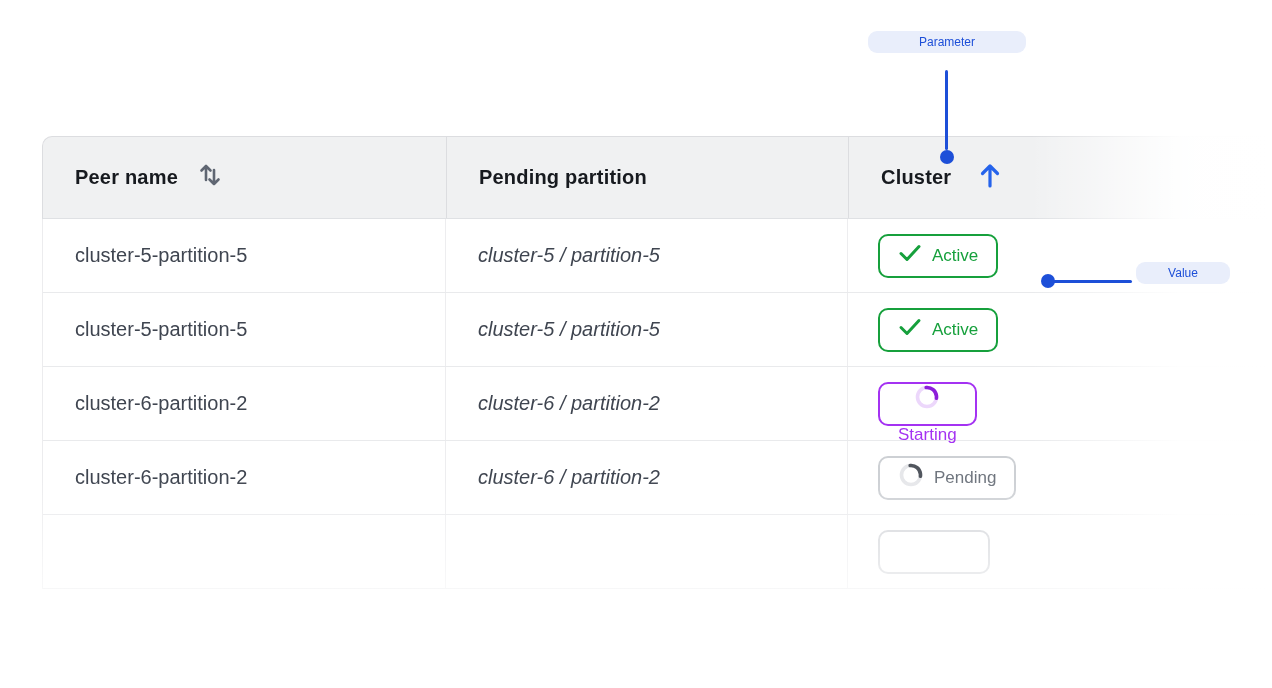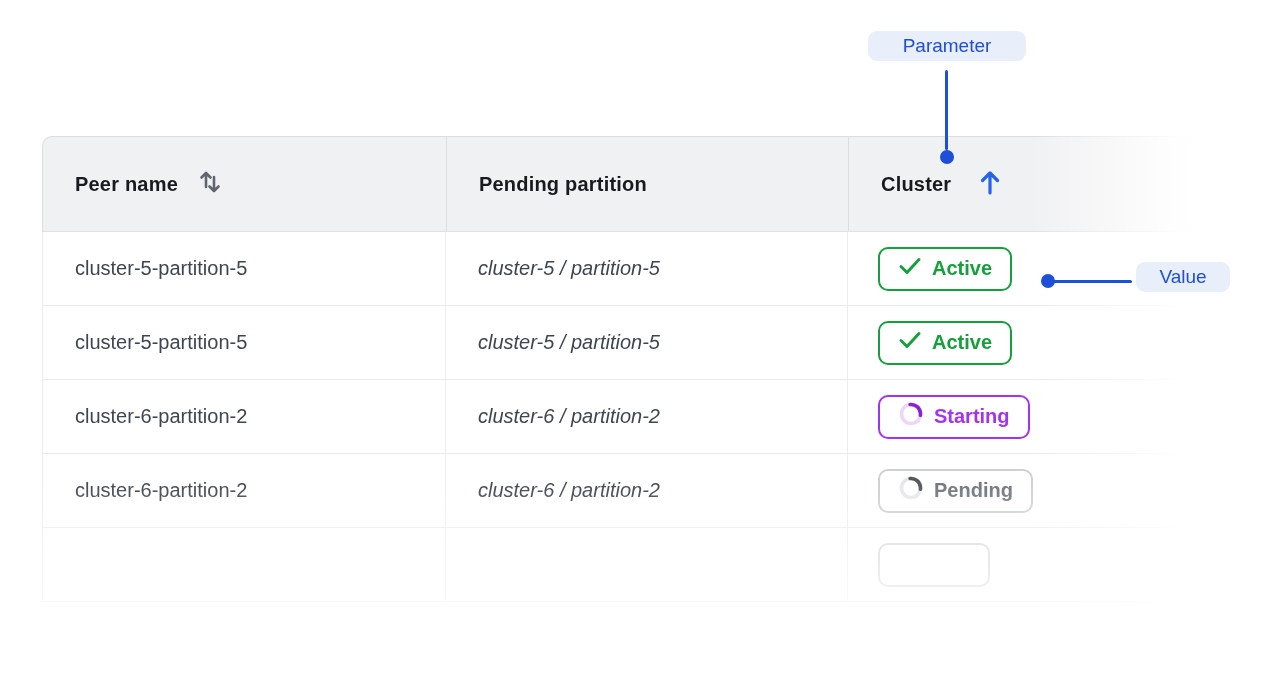--- a/index.html
+++ b/index.html
@@ -4,21 +4,21 @@
 <style>
   html,body{margin:0;padding:0;background:#fff;}
   .stage{
     position:relative;width:1272px;height:688px;background:#ffffff;overflow:hidden;
     font-family:"Liberation Sans","DejaVu Sans",sans-serif;
     --accent:#1d4fd8;--accent-bg:#e9eefb;
   }
   
   .peer-table{position:absolute;left:42px;top:136px;width:1230px;z-index:1;}
   .thead{
-    display:flex;height:96px;background:#f0f1f2;
+    display:flex;height:83px;background:#f0f1f2;
     border-top:1px solid #dcdde0;border-left:1px solid #dcdde0;border-bottom:1px solid #dfe1e4;
     border-top-left-radius:10px;box-sizing:border-box;
   }
   .th{
     display:flex;align-items:center;gap:20px;padding-left:32px;box-sizing:border-box;
     font-size:20px;font-weight:700;color:#171a1f;letter-spacing:.2px;
   }
   .th.c1{width:404px;border-right:1px solid #dcdde0;}
   .th.c2{width:402px;border-right:1px solid #dcdde0;}
   .th.c3{flex:1;}
@@ -27,30 +27,30 @@
   .td{
     display:flex;align-items:center;padding-left:32px;box-sizing:border-box;
     font-size:20px;color:#3f4550;
   }
   .td.c1{width:403px;border-right:1px solid #ededef;}
   .td.c2{width:402px;border-right:1px solid #ededef;font-style:italic;}
   .td.c3{flex:1;padding-left:30px;}
   
   .badge{
     display:inline-flex;align-items:center;gap:10px;height:44px;padding:0 18px;
-    border:2px solid;border-radius:10px;font-size:20px;font-weight:700;box-sizing:border-box;
+    border:2px solid;border-radius:10px;font-size:17px;font-weight:400;box-sizing:border-box;
     background:#fff;
   }
   .badge svg{flex:0 0 auto;}
   .badge--unknown{min-width:112px;}
   
   .pill{
     position:absolute;z-index:10;display:flex;align-items:center;justify-content:center;
-    height:30px;border-radius:9px;background:var(--accent-bg);color:var(--accent);
-    font-size:19px;font-weight:500;
+    height:22px;border-radius:9px;background:var(--accent-bg);color:var(--accent);
+    font-size:12px;font-weight:500;
   }
   .pill--parameter{left:868px;top:31px;min-width:158px;}
   .pill--value{left:1136px;top:262px;min-width:94px;}
   .connector{position:absolute;z-index:10;background:var(--accent);border-radius:2px;}
   .connector--v{left:945px;top:70px;width:3px;height:80px;}
   .connector--h{left:1050px;top:280px;width:82px;height:3px;}
   .dot{position:absolute;z-index:10;width:14px;height:14px;border-radius:50%;background:var(--accent);}
   .dot--parameter{left:940px;top:150px;}
   .dot--value{left:1041px;top:274px;}
   
@@ -131,21 +131,21 @@
     </div>
 
     <div class="tr">
       <div class="td c1">
             <span class="cell-text">cluster-6-partition-2</span>
           </div>
       <div class="td c2">
             <span class="cell-text">cluster-6 / partition-2</span>
           </div>
       <div class="td c3">
-            <span class="badge badge--starting" style="color: rgb(164, 50, 242); border-color: rgb(164, 50, 242);">
+            <span class="badge badge--starting" style="color: rgb(164, 50, 242); border-color: rgb(164, 50, 242); flex-direction: column;">
               <span><svg width="26" height="26" viewBox="0 0 26 26">
     <circle cx="13" cy="13" r="9.5" fill="none" stroke="#ecd7fb" stroke-width="3.6"></circle>
     <circle cx="13" cy="13" r="9.5" fill="none" stroke="#8c1fd9" stroke-width="3.6" stroke-linecap="round" stroke-dasharray="17 43" transform="rotate(-95 13 13)"></circle>
   </svg></span>
               <span>Starting</span>
             </span>
           </div>
     </div>
 
     <div class="tr">

